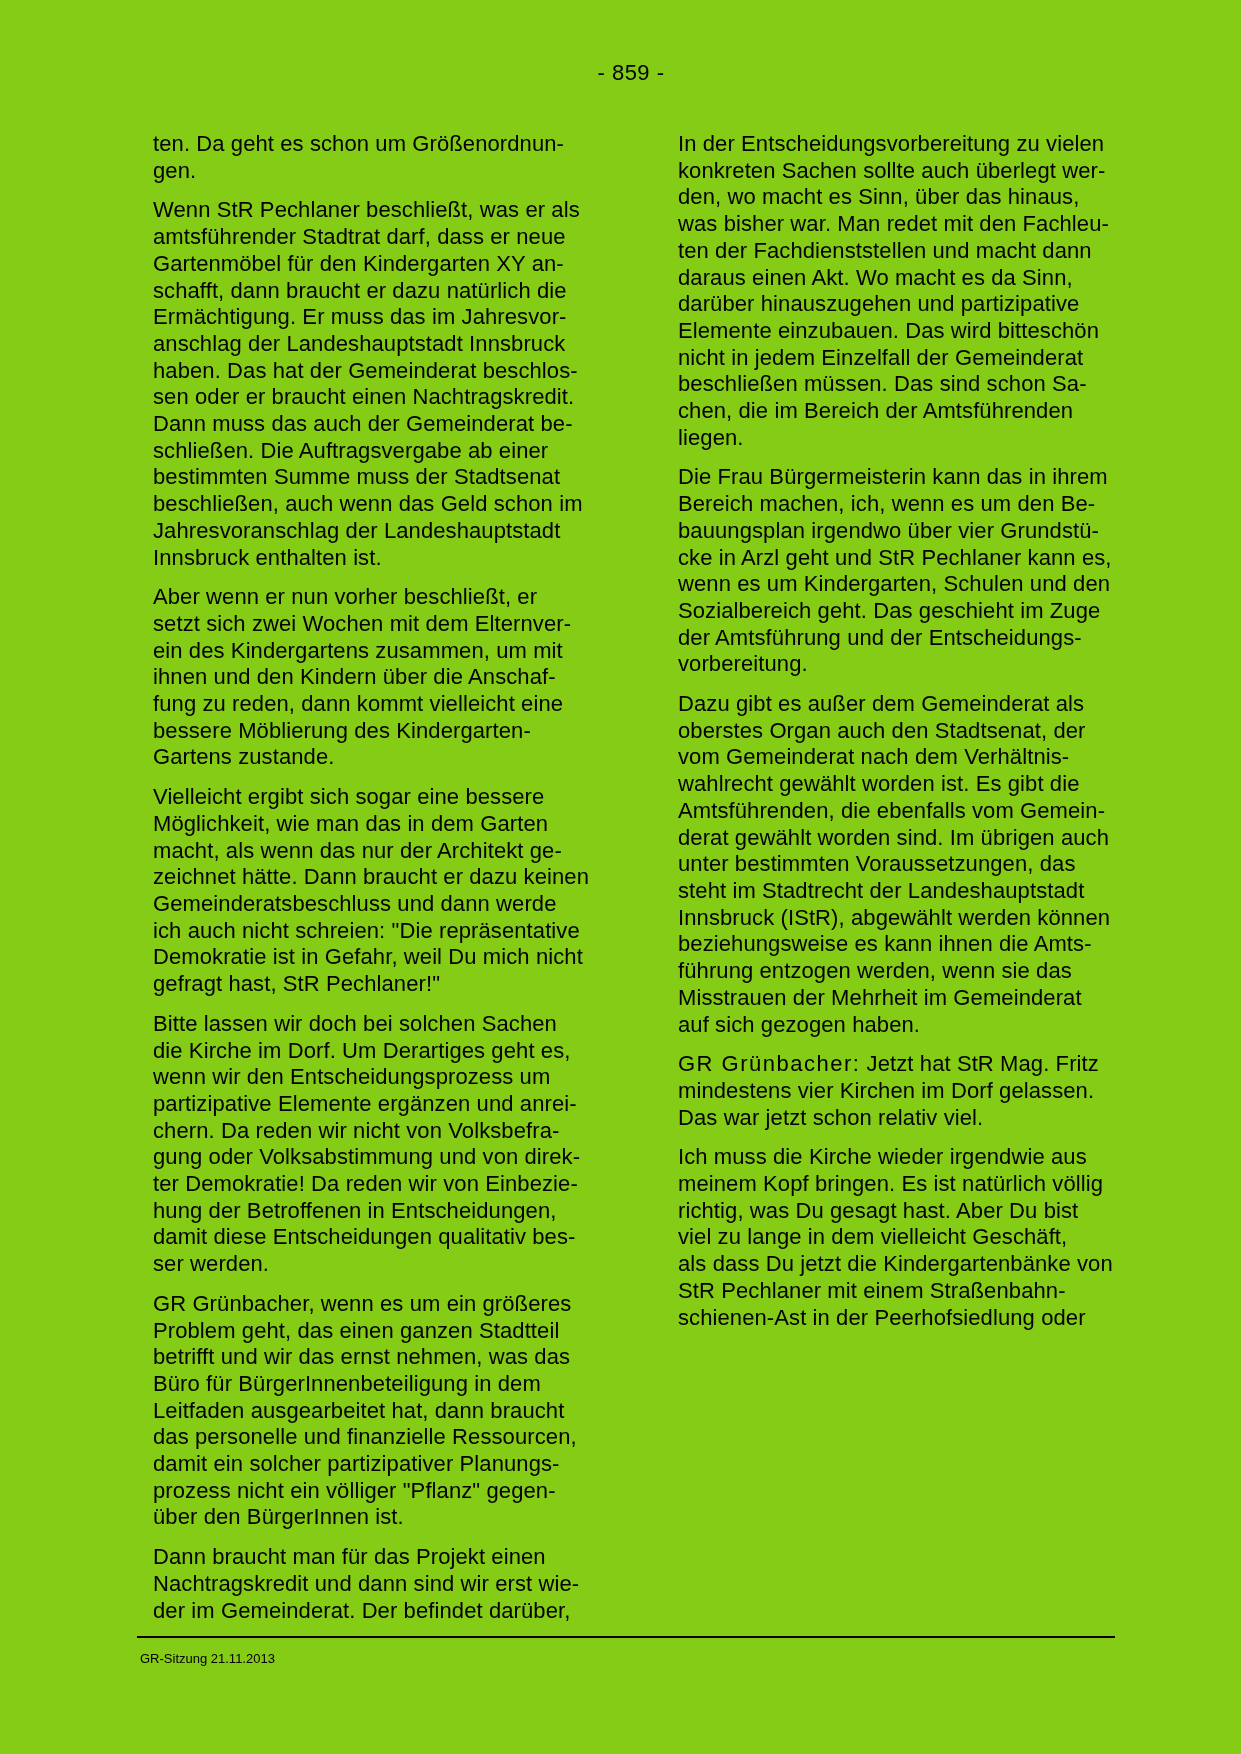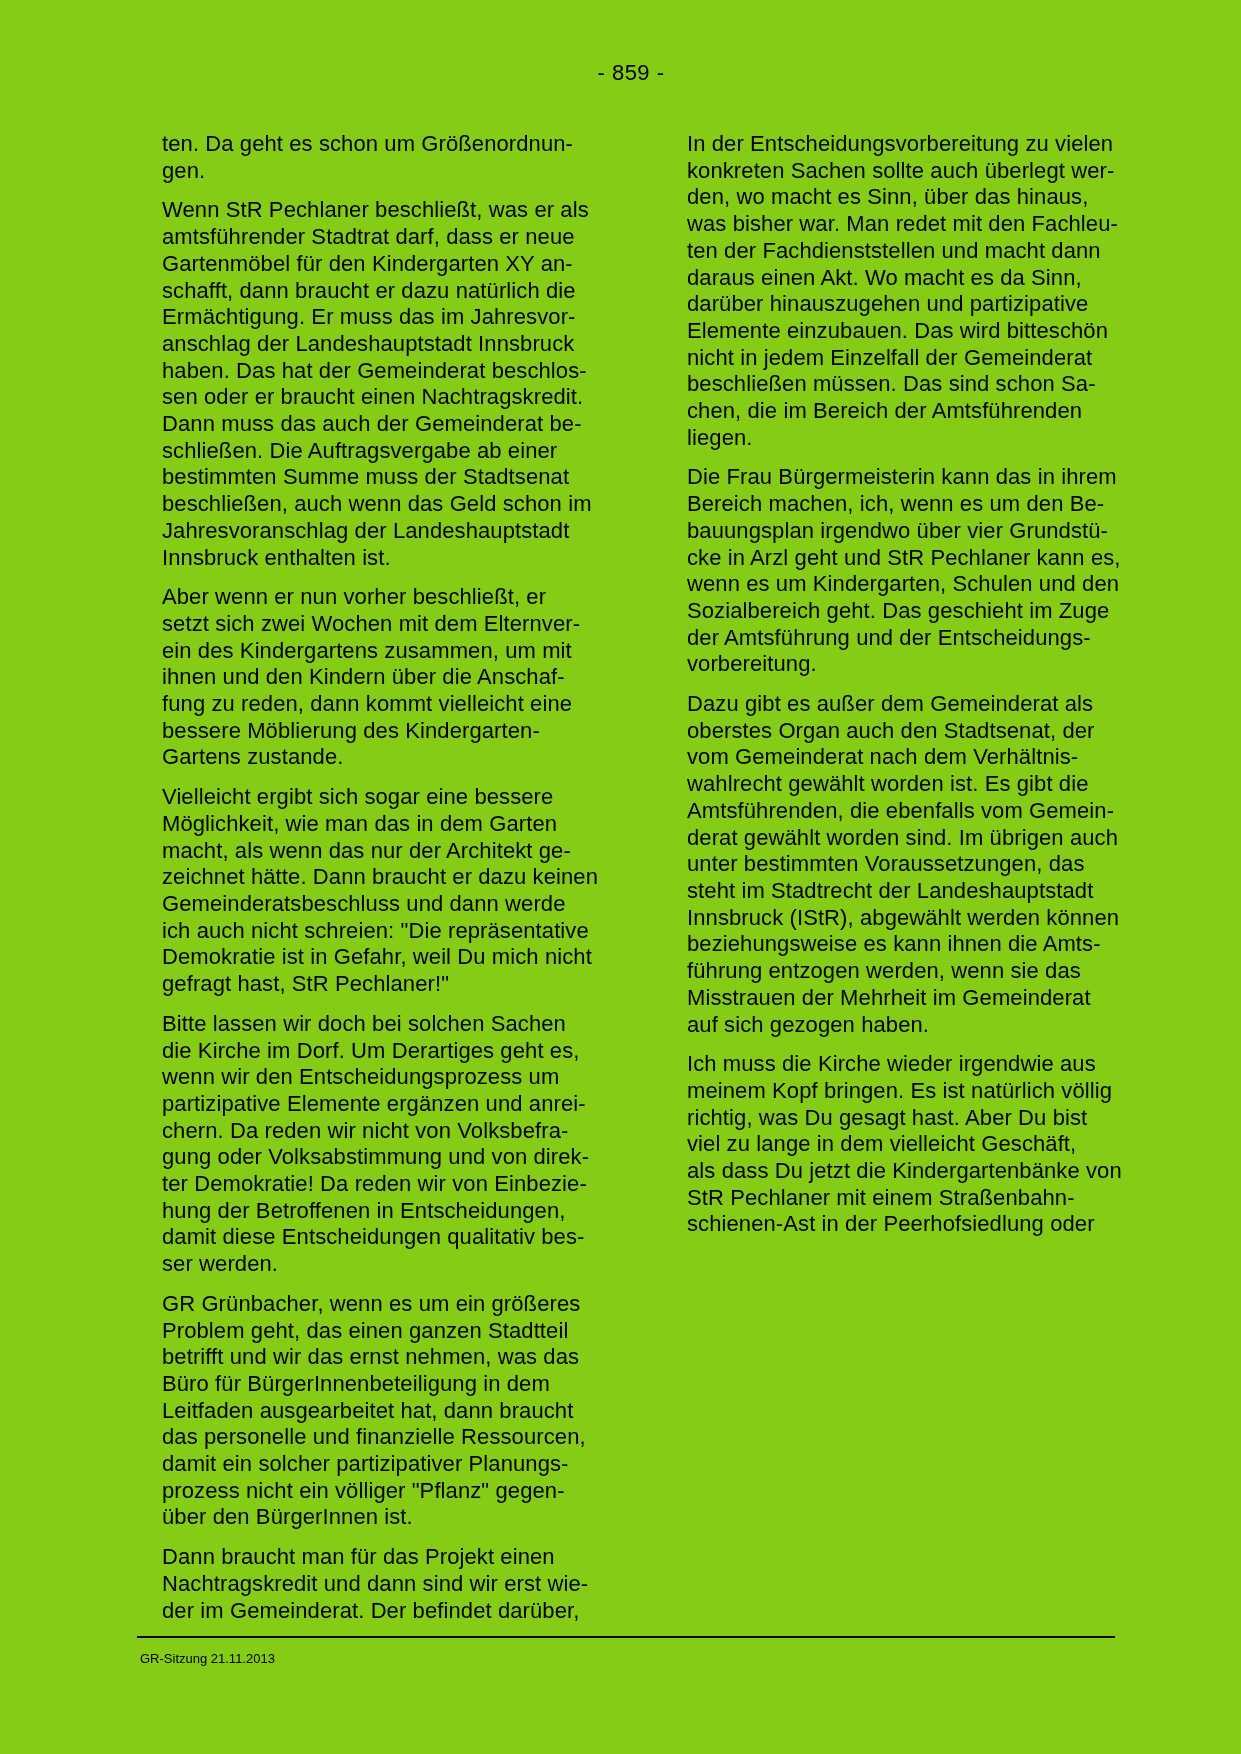--- a/index.html
+++ b/index.html
@@ -39,21 +39,21 @@
   .col {
     width: 440px;
     flex: 0 0 440px;
   }
   .col.right {
     margin-left: 85px;
     flex-basis: 445px;
     width: 445px;
   }
   .para {
-    margin: 0 0 13px 16px;
+    margin: 0 0 13px 7px;
     font-size: 22px;
     line-height: 26.7px;
     white-space: pre;
     letter-spacing: 0.1px;
   }
   .speaker {
     letter-spacing: 1.5px;
   }
   .footer-rule {
     position: absolute;
@@ -163,20 +163,23 @@
 wahlrecht gewählt worden ist. Es gibt die
 Amtsführenden, die ebenfalls vom Gemein-
 derat gewählt worden sind. Im übrigen auch
 unter bestimmten Voraussetzungen, das
 steht im Stadtrecht der Landeshauptstadt
 Innsbruck (IStR), abgewählt werden können
 beziehungsweise es kann ihnen die Amts-
 führung entzogen werden, wenn sie das
 Misstrauen der Mehrheit im Gemeinderat
 auf sich gezogen haben.</p>
+        <p class="para"><span class="speaker">GR Grünbacher:</span> Jetzt hat StR Mag. Fritz
+mindestens vier Kirchen im Dorf gelassen.
+Das war jetzt schon relativ viel.</p>
         <p class="para">Ich muss die Kirche wieder irgendwie aus
 meinem Kopf bringen. Es ist natürlich völlig
 richtig, was Du gesagt hast. Aber Du bist
 viel zu lange in dem vielleicht Geschäft,
 als dass Du jetzt die Kindergartenbänke von
 StR Pechlaner mit einem Straßenbahn-
 schienen-Ast in der Peerhofsiedlung oder</p>
       </div>
   </div>
 

